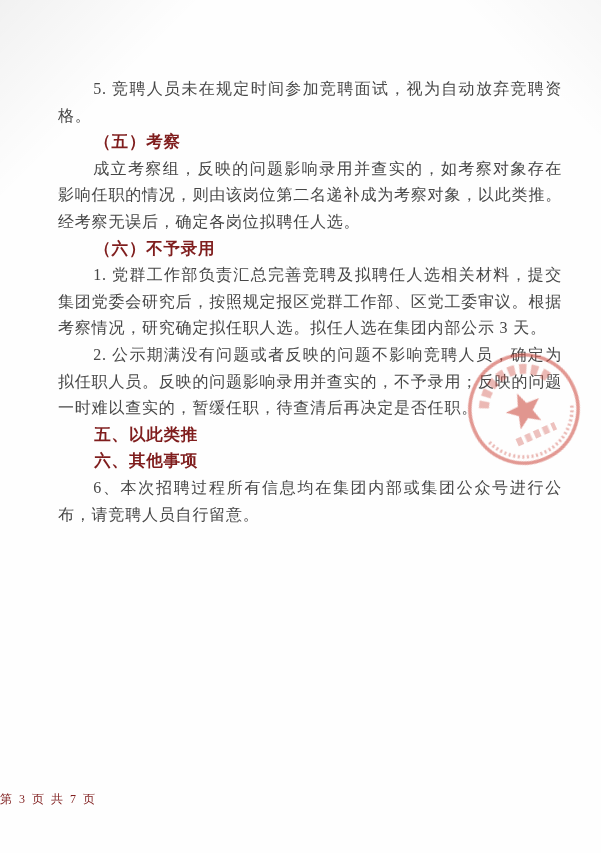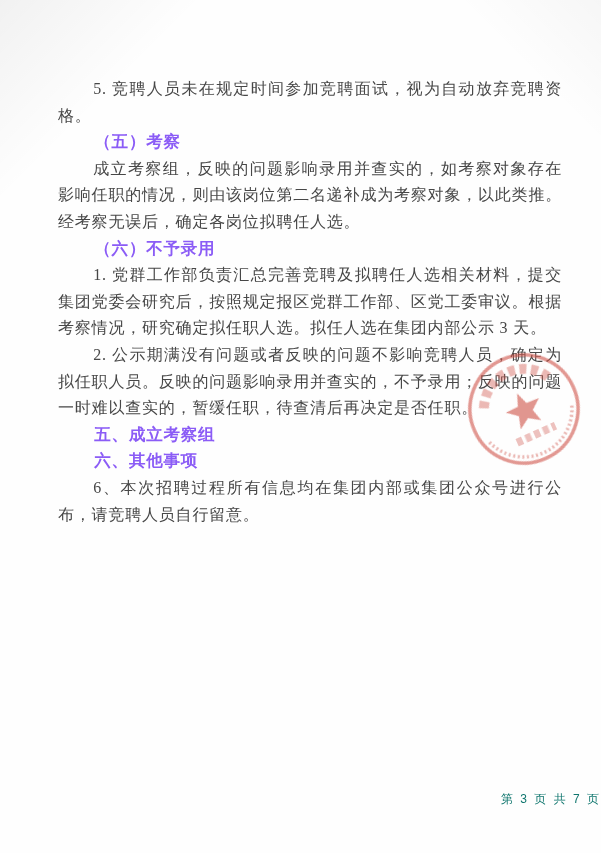--- a/index.html
+++ b/index.html
@@ -36,37 +36,37 @@
     color: #474747;
     text-align: justify;
     text-justify: inter-character;
   }
   .doc-body p {
     margin: 0;
     text-indent: 2.2em;
   }
   .doc-body p.heading {
     font-weight: 700;
-    color: #8b5cf6;
+    color: #7f1d1d;
     font-size: 16.5px;
   }
   .underline {
     text-decoration: underline;
     text-underline-offset: 3px;
   }
   .footer {
     position: absolute;
     left: 0;
     top: 791px;
     width: 100%;
-    text-align: right;
+    text-align: left;
     font-size: 12px;
     letter-spacing: 2px;
-    color: #0f766e;
-    font-family: Liberation Sans, sans-serif;
+    color: #7f1d1d;
+    font-family: Liberation Serif, serif;
   }
   .stamp {
     position: absolute;
     left: 454px;
     top: 339px;
     width: 140px;
     height: 140px;
     transform: rotate(-24deg);
     opacity: 0.85;
     filter: blur(0.6px);
@@ -78,21 +78,21 @@
 
 <div class="page">
 
   <div class="doc-body">
       <p class="body-para">5. 竞聘人员未在规定时间参加竞聘面试，视为自动放弃竞聘资格。</p>
       <p class="heading">（五）考察</p>
       <p class="body-para">成立考察组，反映的问题影响录用并查实的，如考察对象存在影响任职的情况，则由该岗位第二名递补成为考察对象，以此类推。经考察无误后，确定各岗位拟聘任人选。</p>
       <p class="heading">（六）不予录用</p>
       <p class="body-para">1. 党群工作部负责汇总完善竞聘及拟聘任人选相关材料，提交集团党委会研究后，按照规定报区党群工作部、区党工委审议。根据考察情况，研究确定拟任职人选。拟任人选在集团内部公示 3 天。</p>
       <p class="body-para">2. 公示期满没有问题或者反映的问题不影响竞聘人员，确定为拟任职人员。反映的问题影响录用并查实的，不予录用；反映的问题一时难以查实的，暂缓任职，待查清后再决定是否任职。</p>
-      <p class="heading">五、成立考察组</p>
+      <p class="heading">五、以此类推</p>
       <p class="heading">六、其他事项</p>
       <p class="body-para">6、本次招聘过程所有信息均在集团内部或集团公众号进行公布，请竞聘人员自行留意。</p>
     </div>
 
   <svg class="stamp" viewBox="0 0 140 140">
     <g id="stamp-group" stroke="currentColor" fill="none" stroke-linecap="butt" style="color: rgb(208, 84, 74);">
 
       <circle cx="70" cy="70" r="54" stroke-width="3.5" opacity="0.7"></circle>
 
       <path d="M 33.7 53.1 A 40 40 0 0 1 106.3 53.1" stroke-width="10" stroke-dasharray="7 4.5" opacity="0.48"></path>

